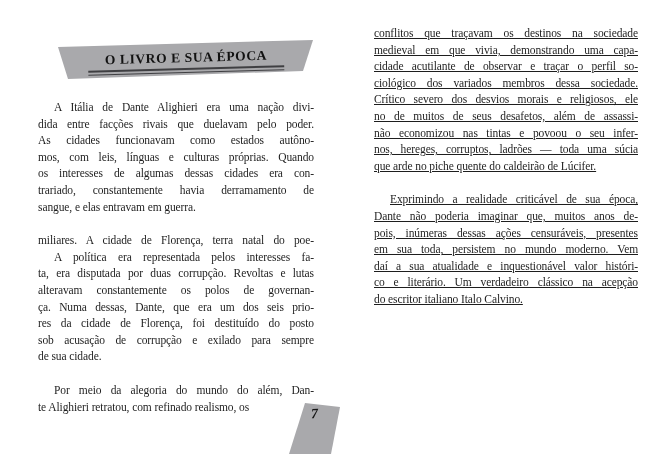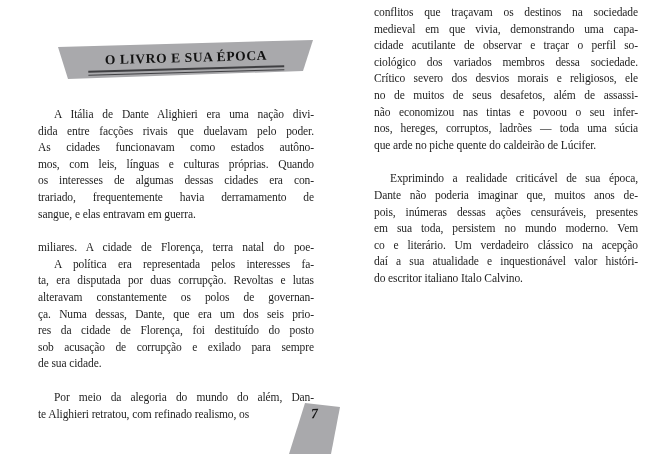--- a/index.html
+++ b/index.html
@@ -41,22 +41,22 @@
     border-top:2px solid var(--rule);
     border-bottom:1px solid var(--rule);
   }
 
   
   .col{
     position:absolute;
     font-size:11.5px;color:var(--ink);
     letter-spacing:-0.1px;
   }
-  .col-left{left:38px;top:106px;width:276px;}
-  .col-right{left:374px;top:4px;width:264px;}
+  .col-left{left:38px;top:99px;width:276px;}
+  .col-right{left:374px;top:25px;width:264px;text-decoration:underline;}
   .para{margin:0;}
   .para + .para{margin-top:17px;}
   .line{
     line-height:16.6px;
     text-align:justify;
     text-align-last:justify;
     white-space:normal;
   }
   .line.last{text-align-last:left;}
   .line.indent{text-indent:16px;}
@@ -85,21 +85,21 @@
     </div>
   </div>
 
   <div class="col col-left">
       <div class="para">
         <div class="line indent">A Itália de Dante Alighieri era uma nação divi-</div>
         <div class="line">dida entre facções rivais que duelavam pelo poder.</div>
         <div class="line">As cidades funcionavam como estados autôno-</div>
         <div class="line">mos, com leis, línguas e culturas próprias. Quando</div>
         <div class="line">os interesses de algumas dessas cidades era con-</div>
-        <div class="line">trariado, frequentemente havia derramamento de</div>
+        <div class="line">trariado, constantemente havia derramamento de</div>
         <div class="line last">sangue, e elas entravam em guerra.</div>
       </div>
       <div class="para">
         <div class="line">miliares. A cidade de Florença, terra natal do poe-</div>
         <div class="line indent">A política era representada pelos interesses fa-</div>
         <div class="line">ta, era disputada por duas corrupção. Revoltas e lutas</div>
         <div class="line">alteravam constantemente os polos de governan-</div>
         <div class="line">ça. Numa dessas, Dante, que era um dos seis prio-</div>
         <div class="line">res da cidade de Florença, foi destituído do posto</div>
         <div class="line">sob acusação de corrupção e exilado para sempre</div>
@@ -121,22 +121,22 @@
         <div class="line">no de muitos de seus desafetos, além de assassi-</div>
         <div class="line">não economizou nas tintas e povoou o seu infer-</div>
         <div class="line">nos, hereges, corruptos, ladrões — toda uma súcia</div>
         <div class="line last">que arde no piche quente do caldeirão de Lúcifer.</div>
       </div>
       <div class="para">
         <div class="line indent">Exprimindo a realidade criticável de sua época,</div>
         <div class="line">Dante não poderia imaginar que, muitos anos de-</div>
         <div class="line">pois, inúmeras dessas ações censuráveis, presentes</div>
         <div class="line">em sua toda, persistem no mundo moderno. Vem</div>
+        <div class="line">daí a sua atualidade e inquestionável valor históri-</div>
         <div class="line">co e literário. Um verdadeiro clássico na acepção</div>
-        <div class="line">daí a sua atualidade e inquestionável valor históri-</div>
         <div class="line last">do escritor italiano Italo Calvino.</div>
       </div>
     </div>
 
   <div class="pagenum-shape">
     <span class="pagenum">7</span>
   </div>
 
 </div>
 

